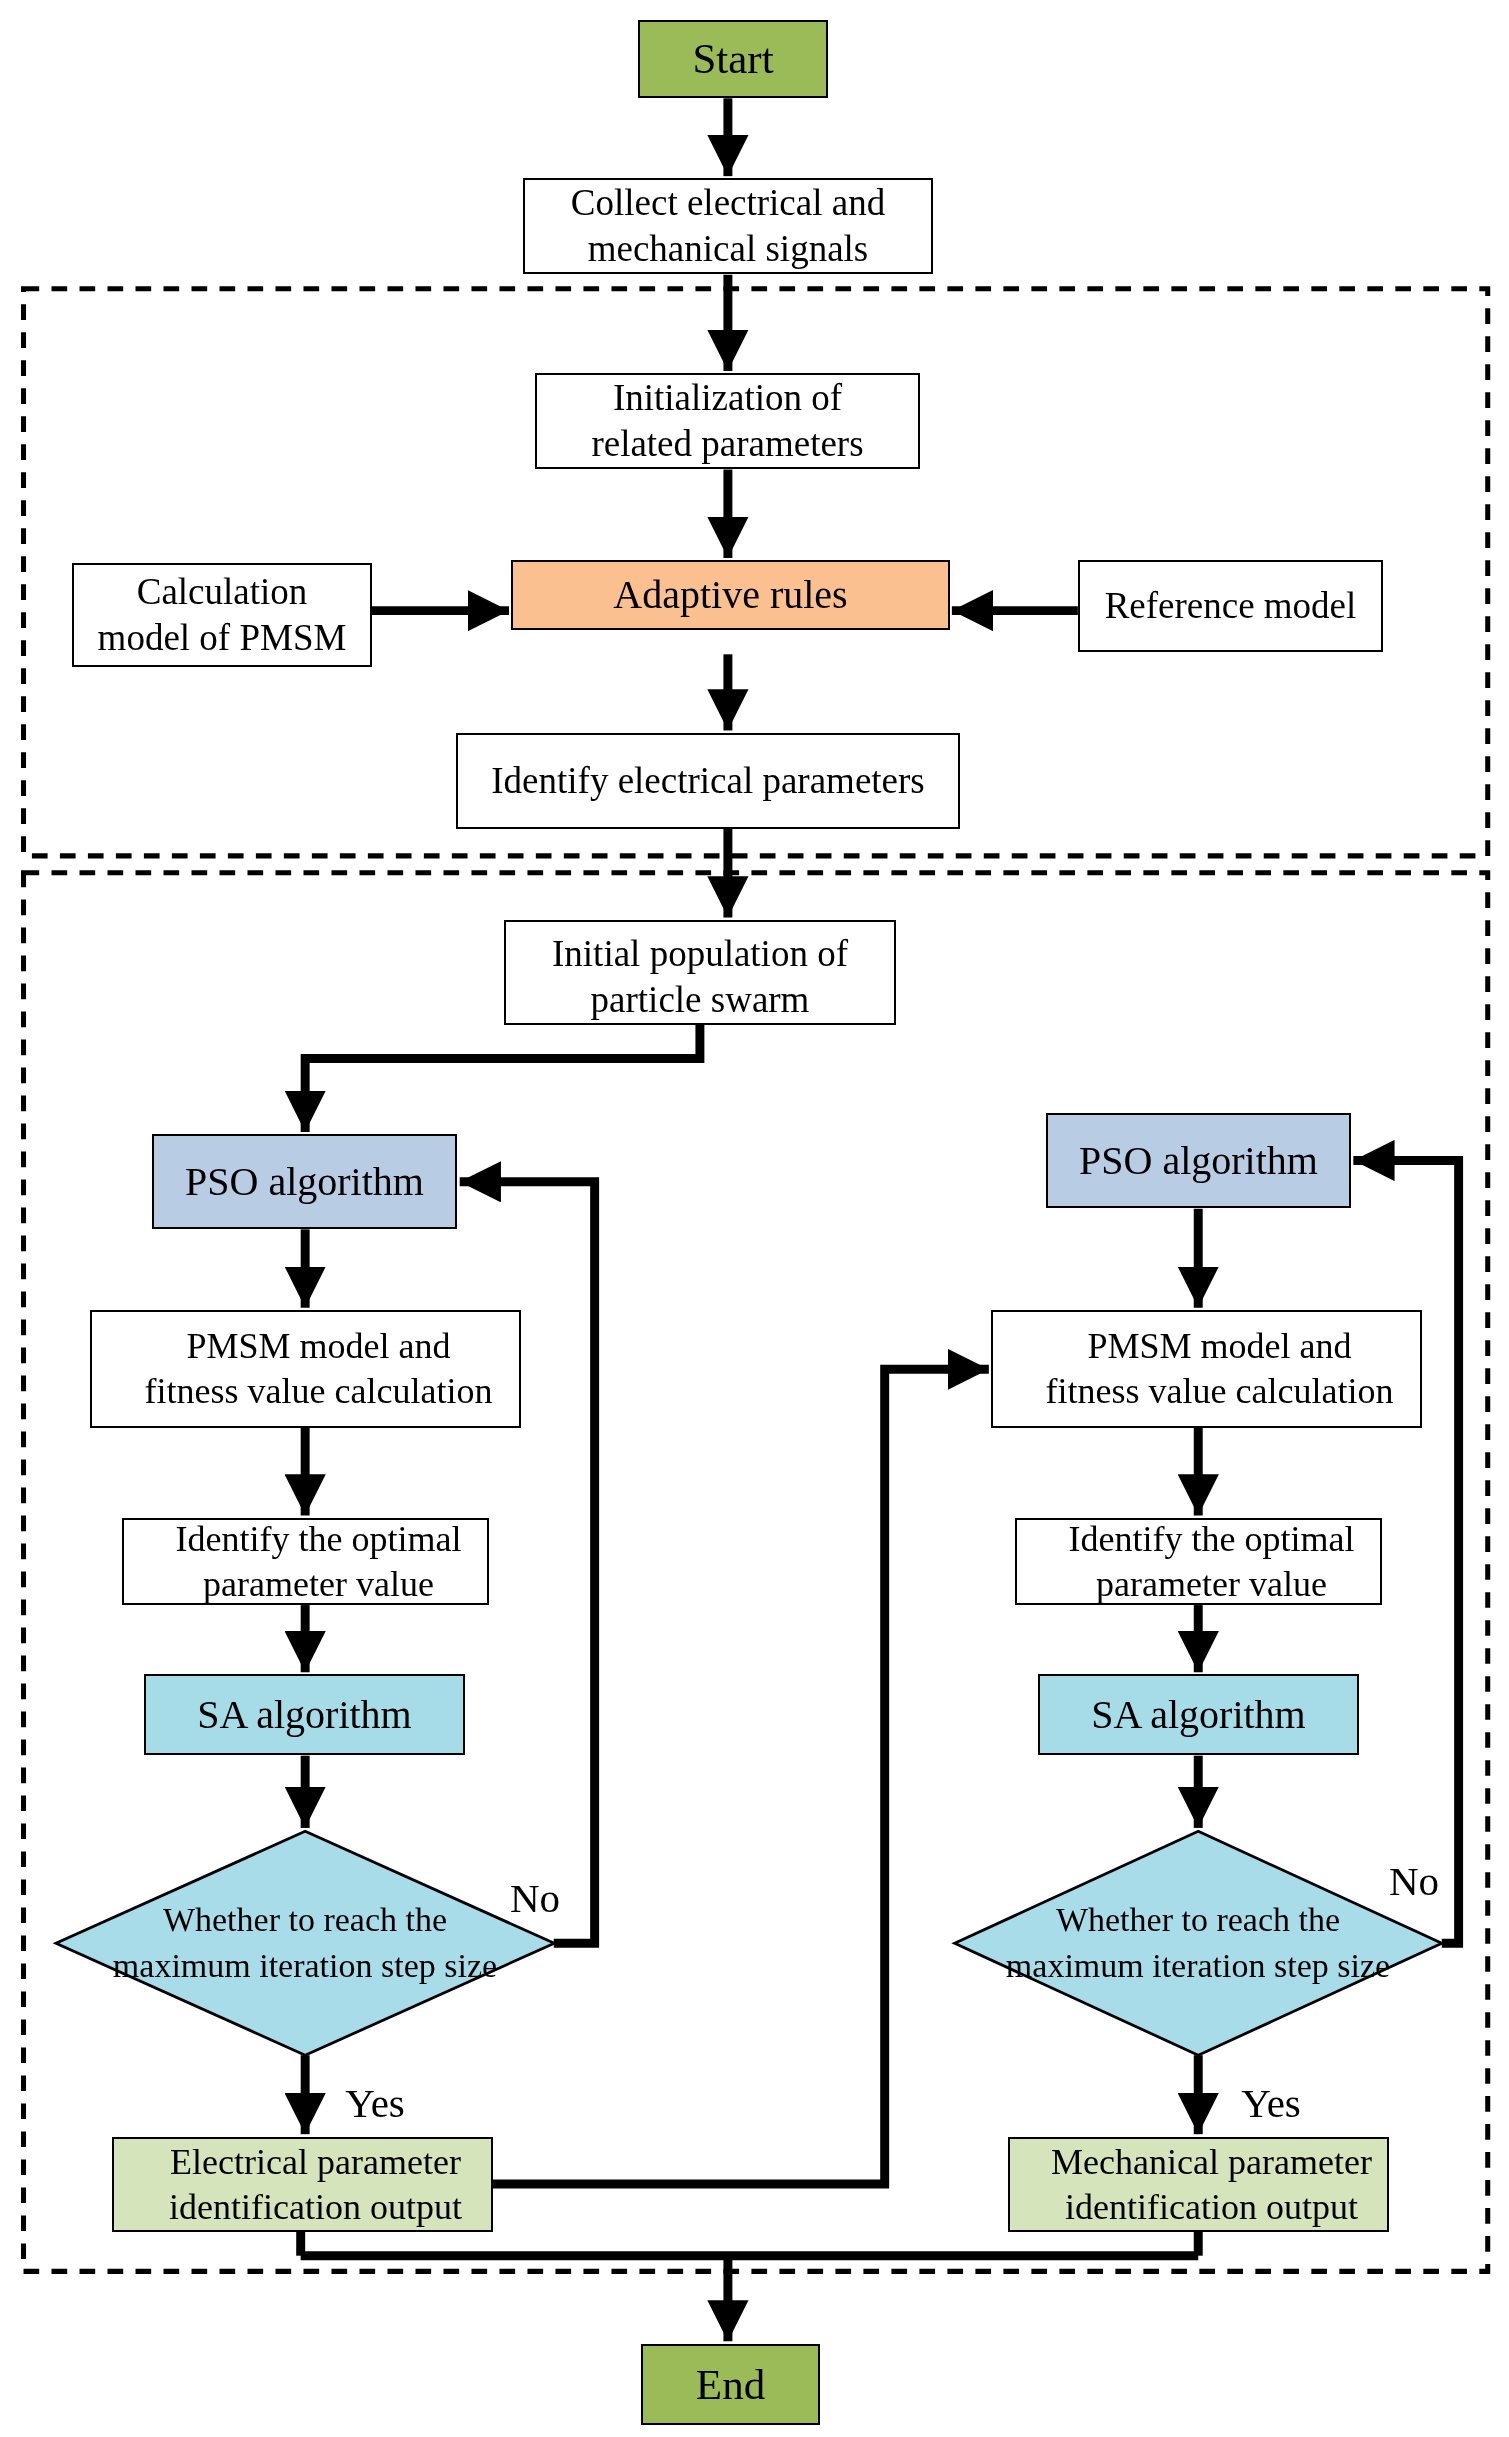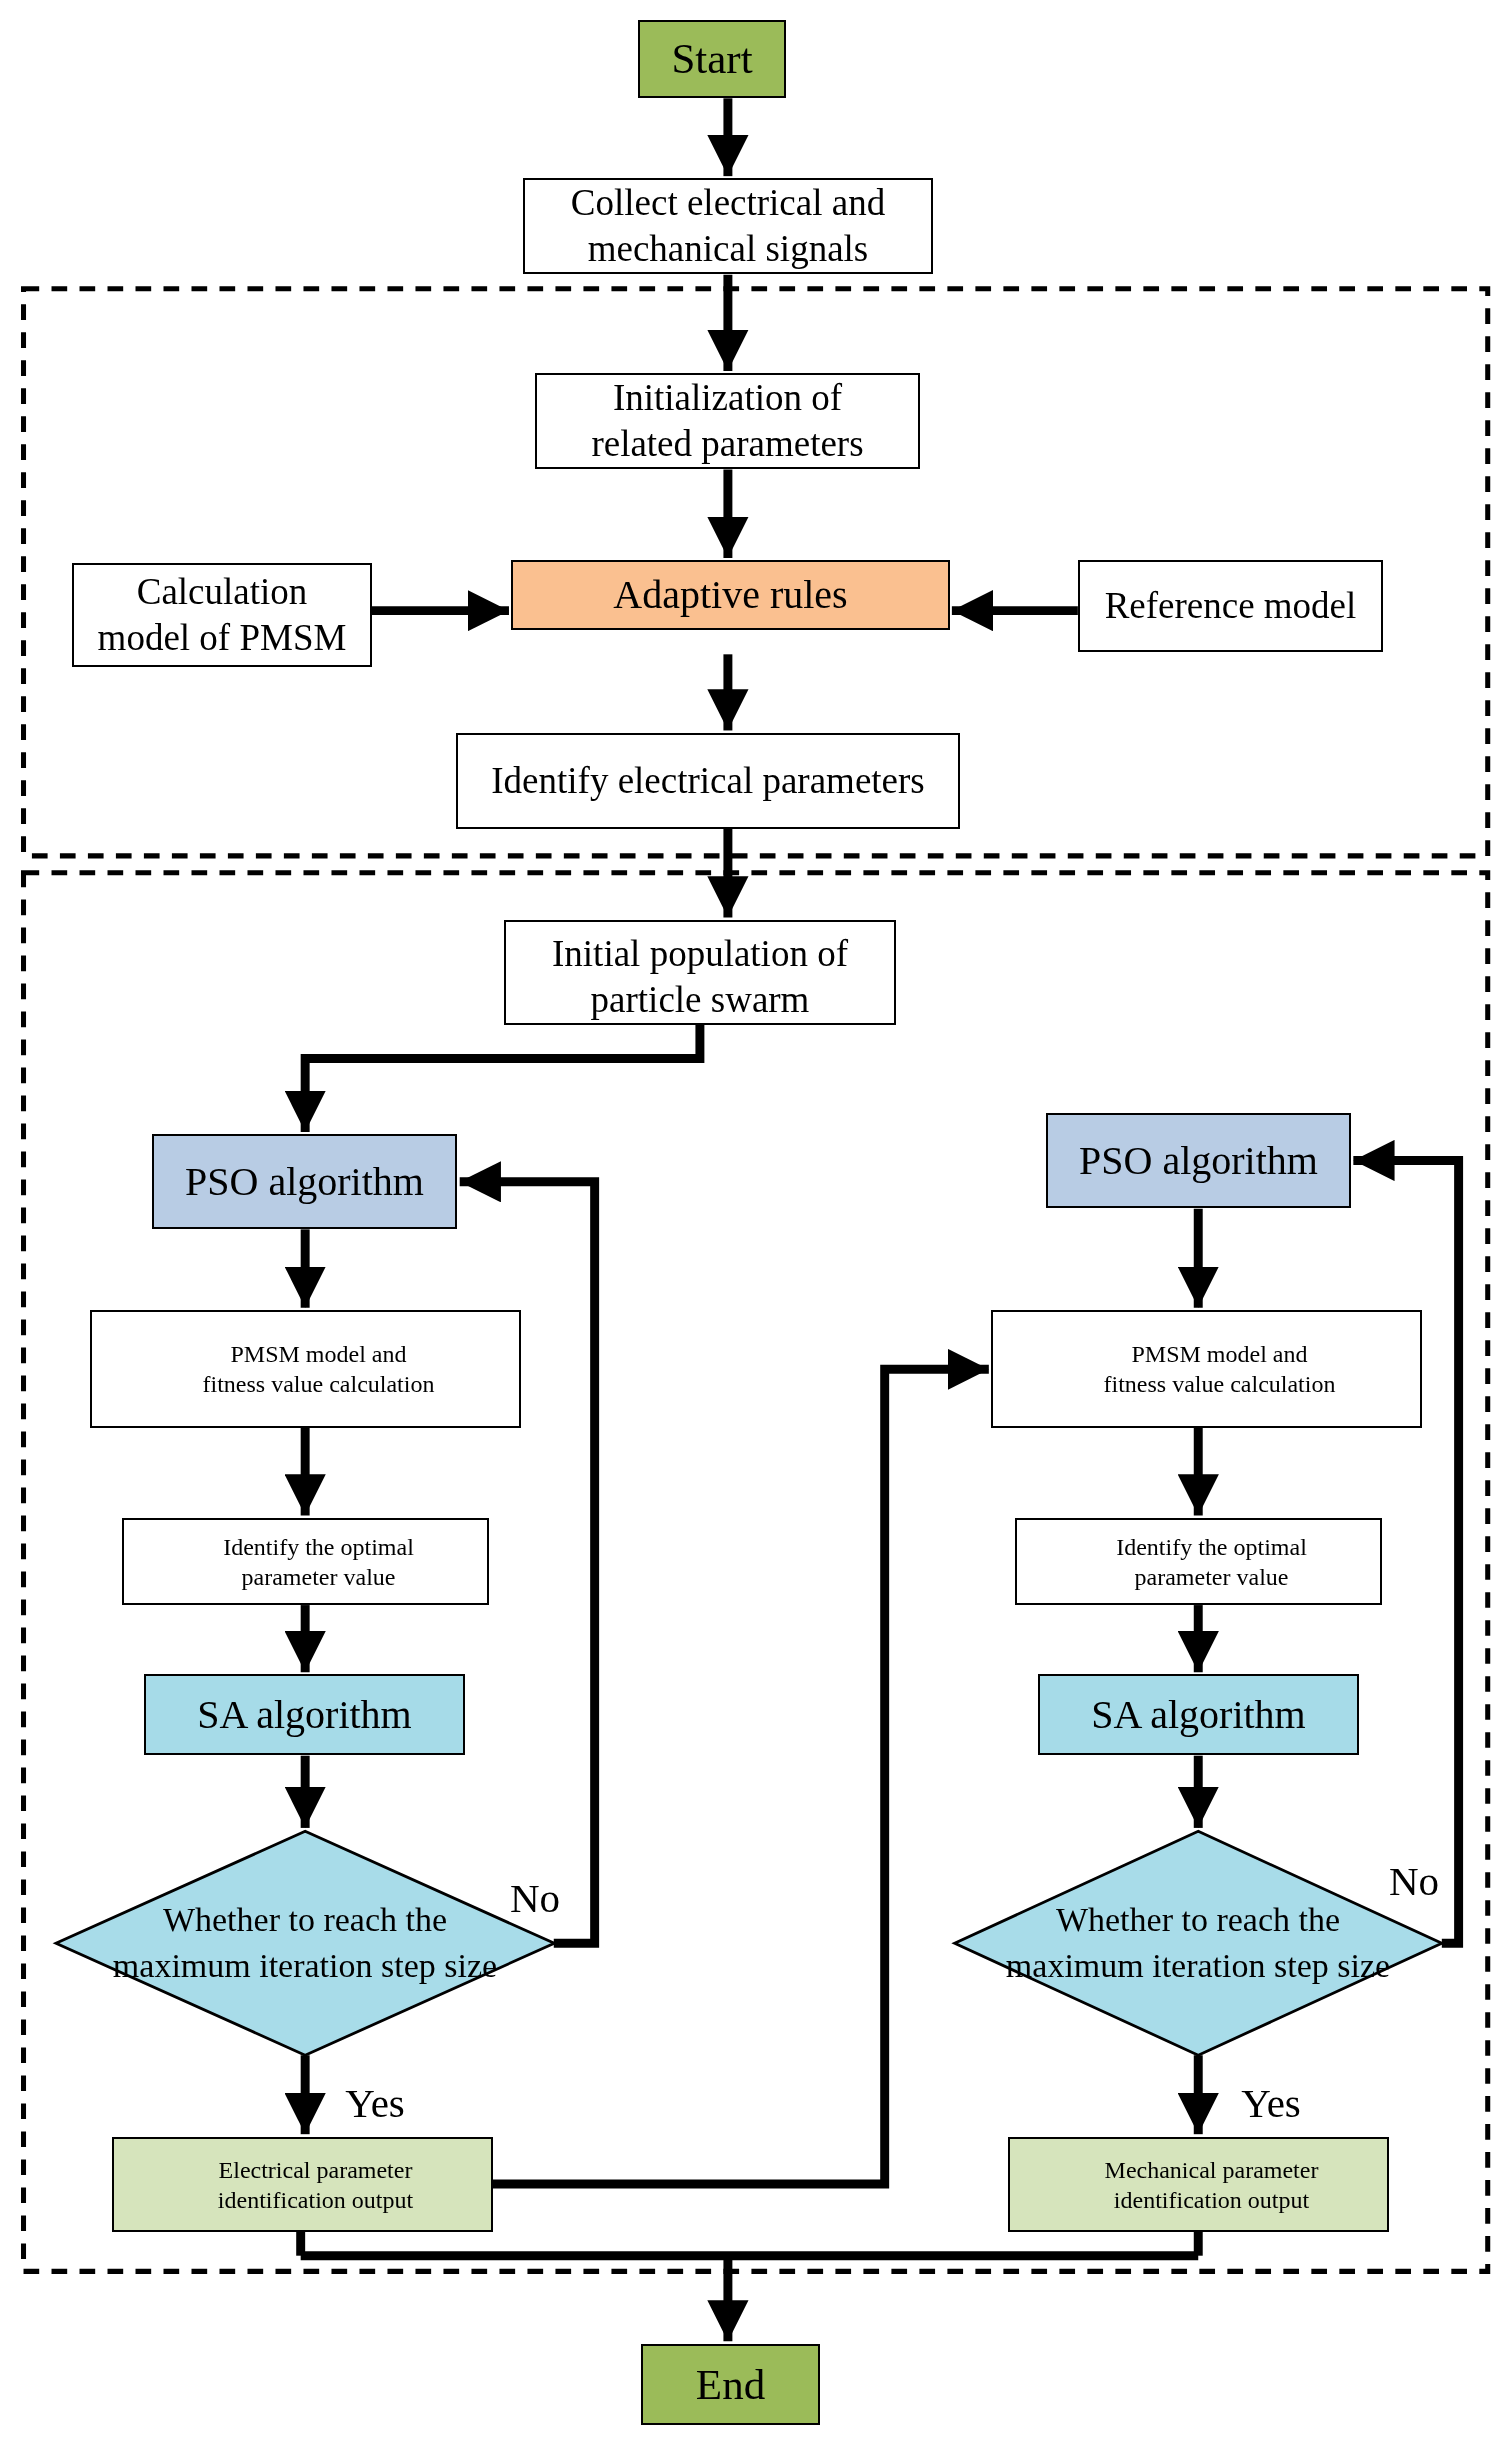--- a/index.html
+++ b/index.html
@@ -17,21 +17,21 @@
     text-align:center;
     border:2.8px solid #000;
     box-sizing:border-box;
     background:#fff;
     line-height:1.25;
   }
   .label{white-space:pre-line;}
   .f-terminal{font-size:43px;}
   .f-proc{font-size:37px;}
   .f-big{font-size:40px;}
-  .f-mid{font-size:24px;padding-left:26px;}
+  .f-mid{font-size:36px;padding-left:26px;}
   .edge-label{
     position:absolute;
     display:flex;align-items:center;justify-content:center;
     font-size:41px;
     background:transparent;border:none;
   }
   .dlabel{
     position:absolute;
     display:flex;align-items:center;justify-content:center;
     text-align:center;font-size:34px;line-height:1.35;
@@ -84,21 +84,21 @@
       <path d="M537,3985 V4028"></path>
       <path d="M2140,3985 V4028"></path>
       <path d="M537,4028 H2140"></path>
       <path d="M1300,4028 V4181" marker-end="url(#ah)"></path>
     </g>
 
     <polygon points="545,3270 990,3470 545,3670 100,3470" stroke="#000" stroke-width="5" fill="#A8DCE9"></polygon>
     <polygon points="2140,3270 2575,3470 2140,3670 1705,3470" stroke="#000" stroke-width="5" fill="#A8DCE9"></polygon>
   </svg>
 
-  <div class="node f-terminal" style="left: 638px; top: 19.6px; width: 148px; height: 78px; background-color: rgb(155, 187, 89);">
+  <div class="node f-terminal" style="left: 638px; top: 19.6px; width: 190px; height: 78px; background-color: rgb(155, 187, 89);">
     <span class="label">Start</span>
   </div>
 
   <div class="node f-proc" style="left:523px;top:178px;width:410px;height:96px;">
     <span class="label">Collect electrical and
 mechanical signals</span>
   </div>
 
   <div class="node f-proc" style="left:535px;top:373px;width:385px;height:96px;">
     <span class="label">Initialization of

